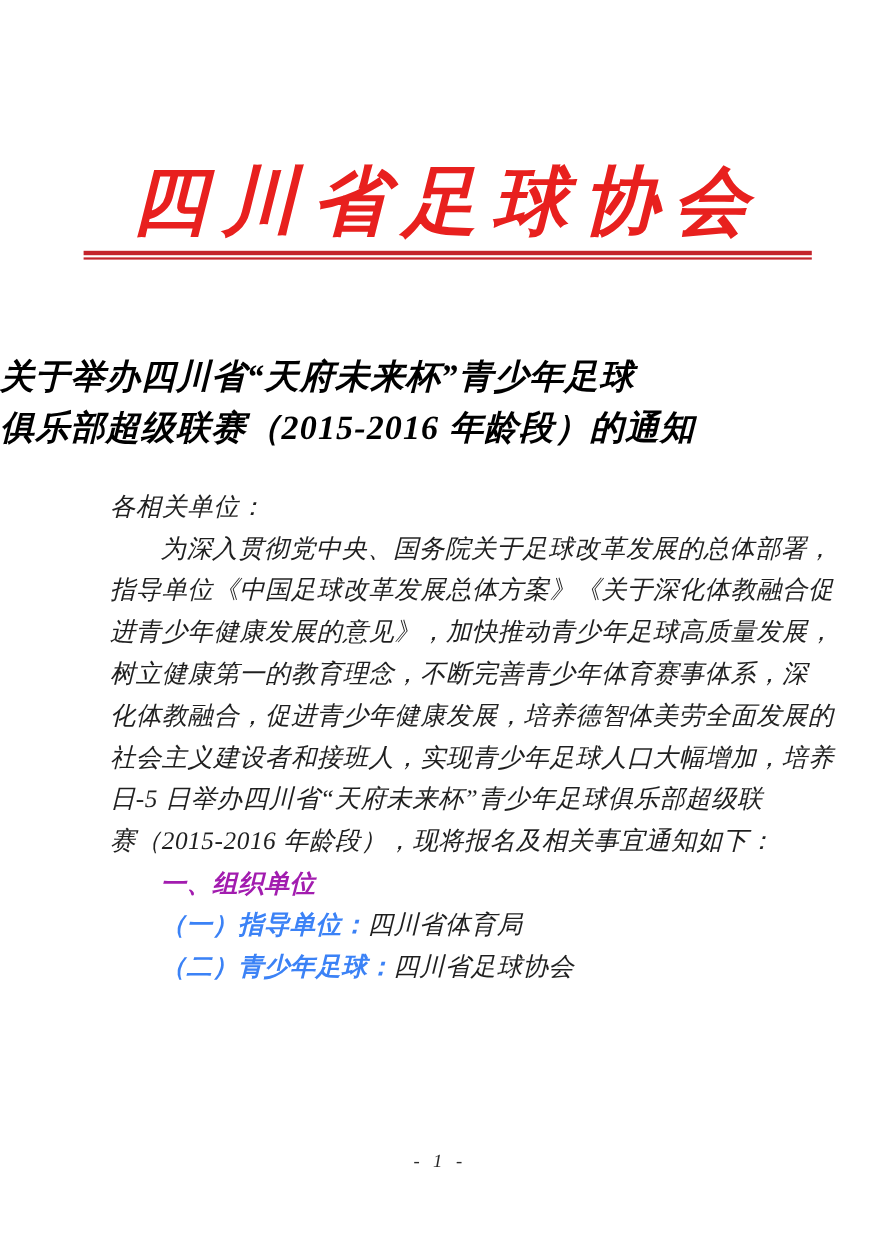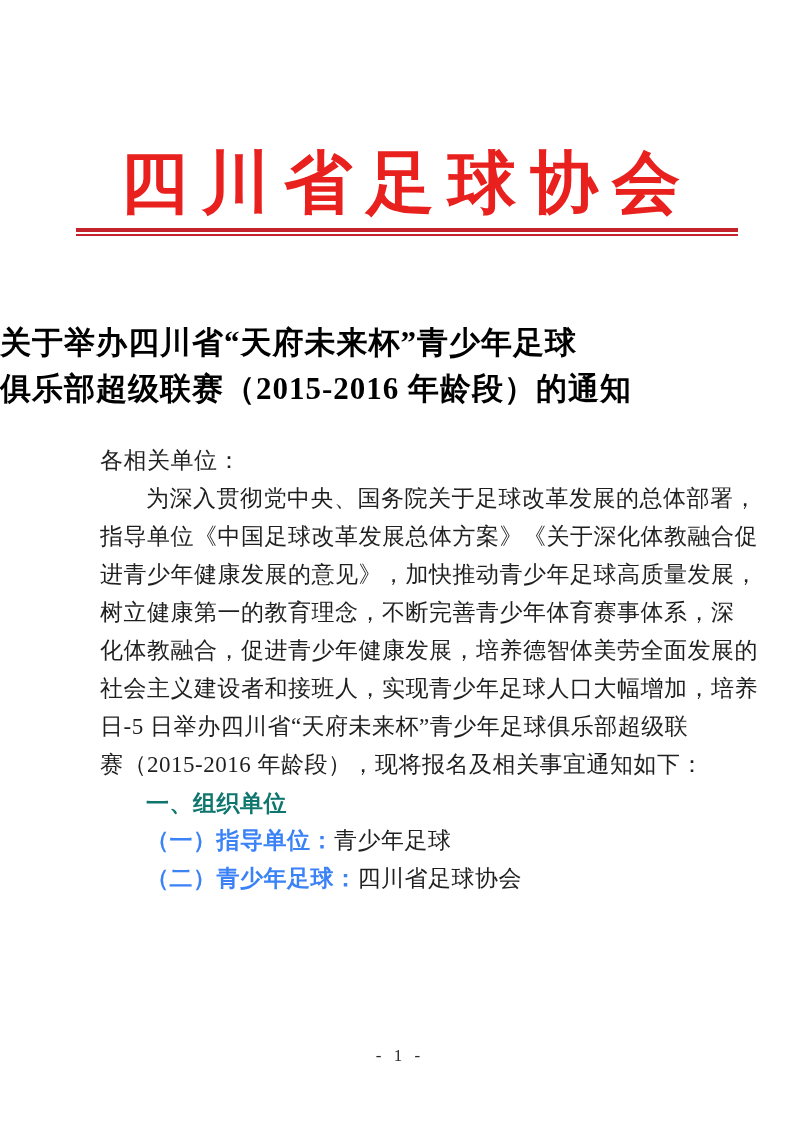--- a/index.html
+++ b/index.html
@@ -1,15 +1,15 @@
 <!DOCTYPE html>
 <html><head>
 <meta charset="utf-8">
 <style>
-  * { margin: 0; padding: 0; box-sizing: border-box; }
+  * { margin: 0; padding: 0; box-sizing: border-box; font-style: italic; }
   html, body { background: #9a9a9a; }
   .page {
     position: relative;
     width: 800px;
     height: 1131px;
     margin: 0 auto;
     background: #ffffff;
     overflow: hidden;
     font-family: "Liberation Serif", "DejaVu Serif", serif;
     color: var(--ink, #1f1f1f);
@@ -61,21 +61,21 @@
     height: 38px;
     line-height: 38px;
     white-space: nowrap;
     letter-spacing: 0.5px;
   }
   .indent { padding-left: 46px; }
   .cont-indent { padding-left: 222px; }
   .section-heading {
     font-family: "Liberation Sans", "DejaVu Sans", sans-serif;
     font-weight: bold;
-    color: #0f766e;
+    color: #a21caf;
   }
   .org-label {
     font-weight: bold;
     color: #3b82f6;
   }
   .footer {
     position: absolute;
     top: 1046px;
     left: 0;
     width: 100%;
@@ -110,21 +110,21 @@
     <div class="line">进青少年健康发展的意见》，加快推动青少年足球高质量发展，</div>
     <div class="line">树立健康第一的教育理念，不断完善青少年体育赛事体系，深</div>
     <div class="line">化体教融合，促进青少年健康发展，培养德智体美劳全面发展的</div>
     <div class="line">社会主义建设者和接班人，实现青少年足球人口大幅增加，培养</div>
     <div class="line">日-5 日举办四川省“天府未来杯”青少年足球俱乐部超级联</div>
     <div class="line">赛（2015-2016 年龄段），现将报名及相关事宜通知如下：</div>
 
     <div class="line indent section-heading">一、组织单位</div>
 
     <div class="line indent">
-      <span class="org-label">（一）指导单位：</span><span>青少年足球</span>
+      <span class="org-label">（一）指导单位：</span><span>四川省体育局</span>
     </div>
     <div class="line indent">
       <span class="org-label">（二）青少年足球：</span><span>四川省足球协会</span>
     </div>
   </div>
 
   <div class="footer">- 1 -</div>
 
 </div>
 

